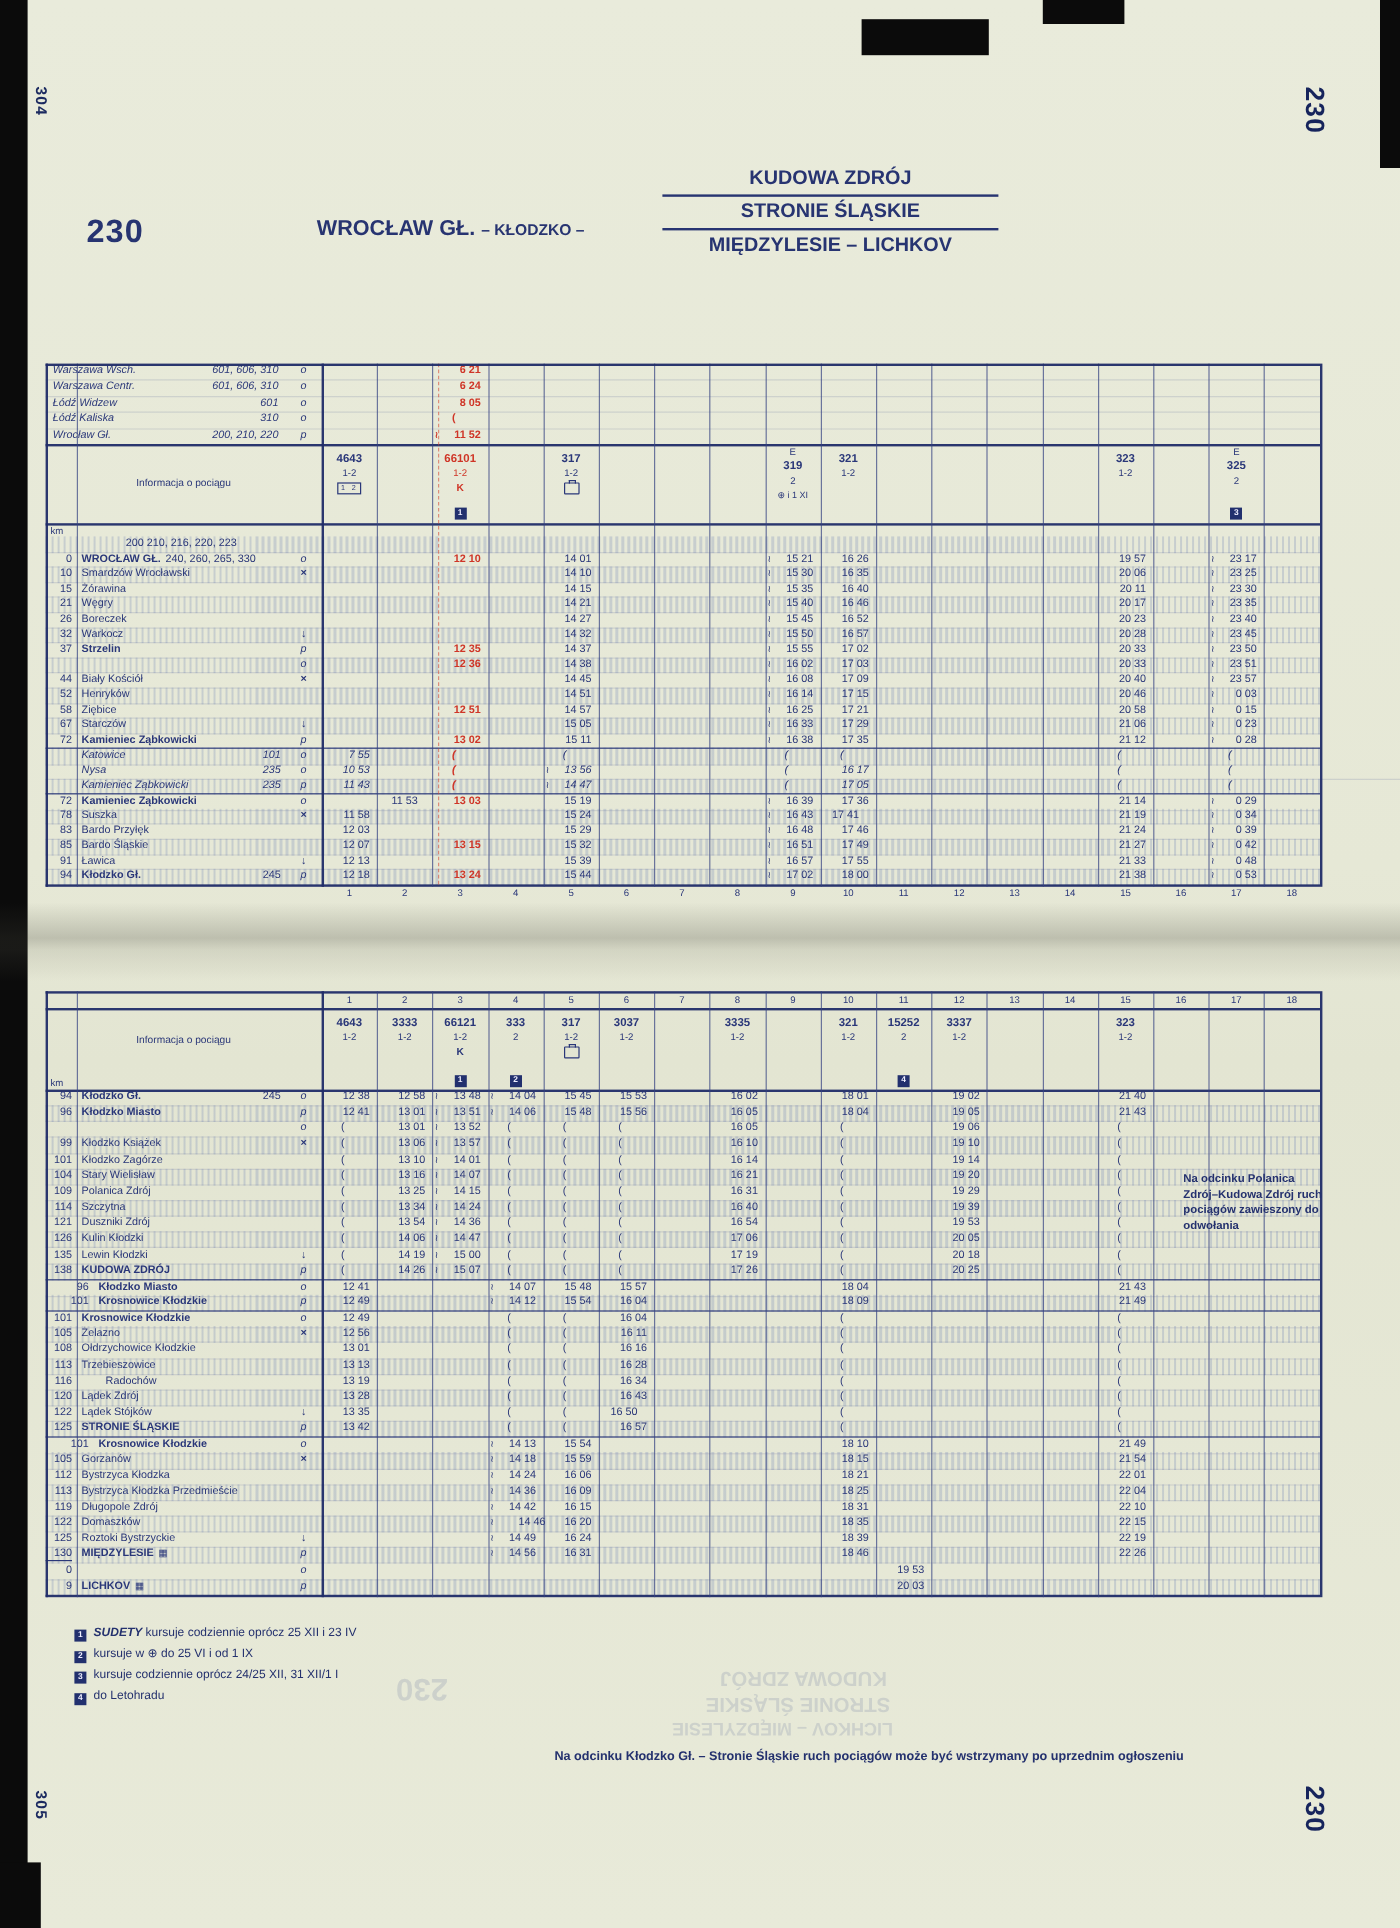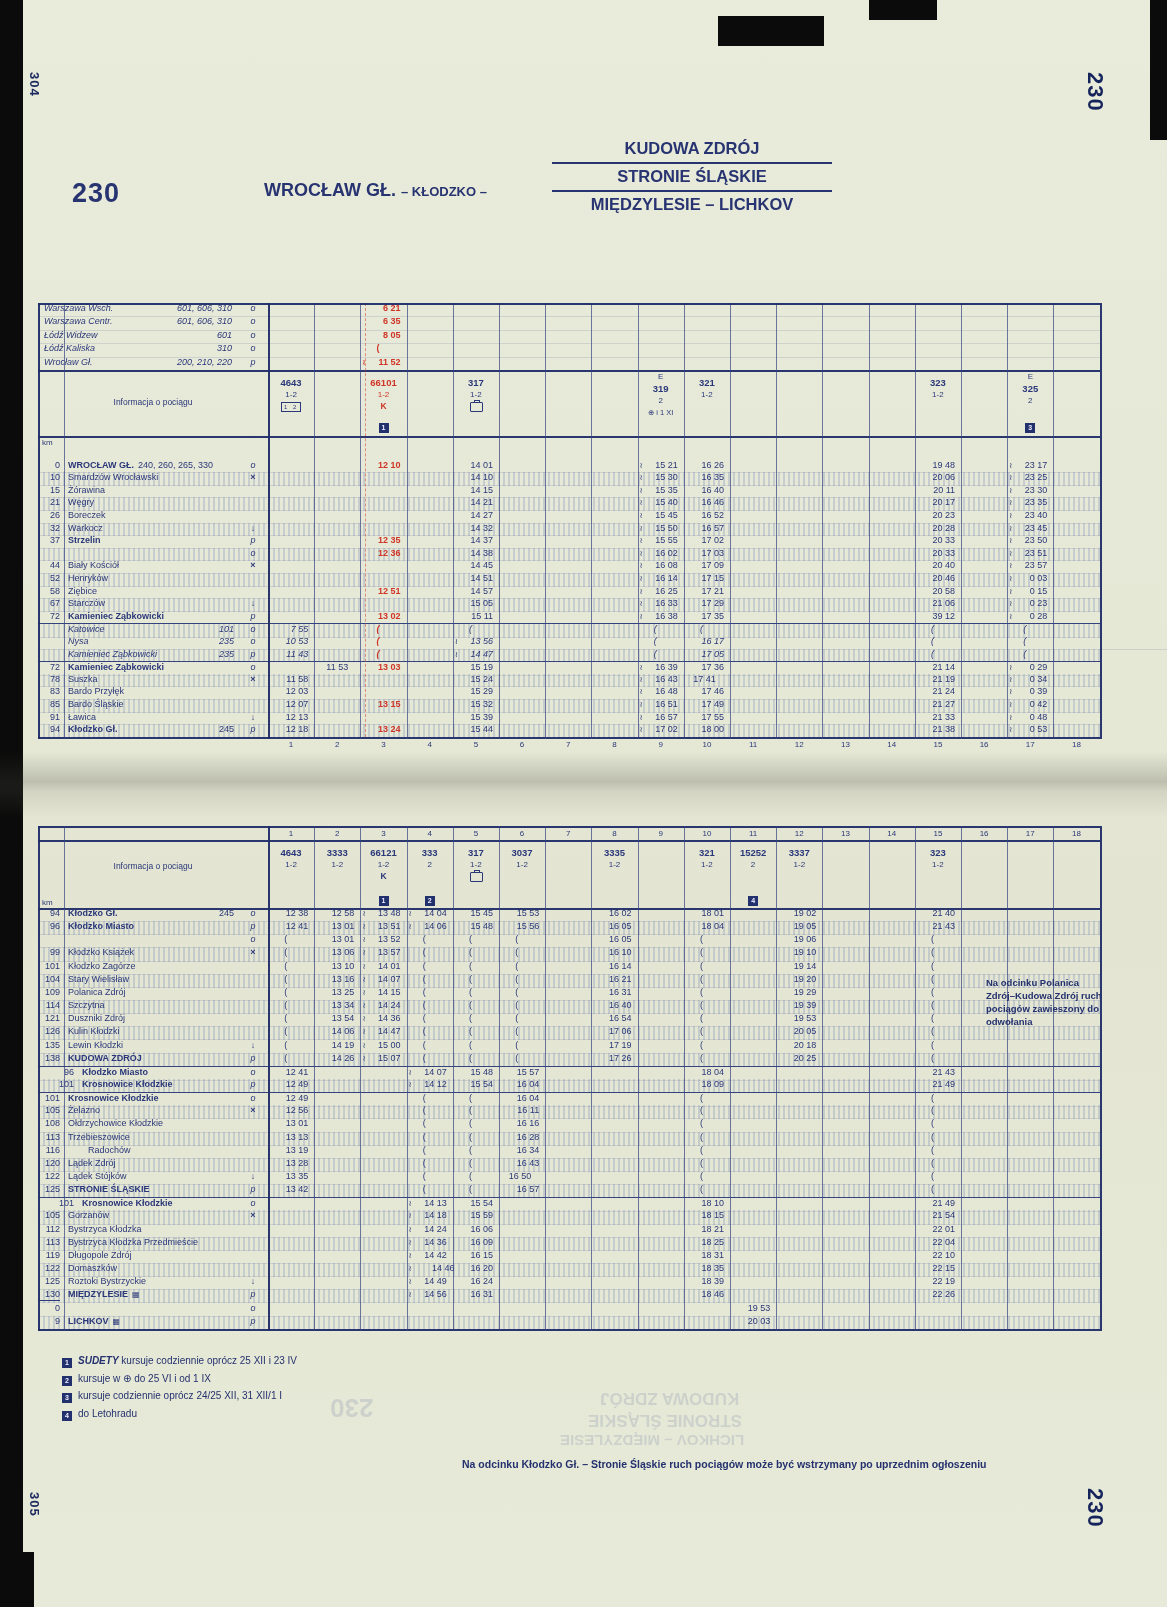--- a/index.html
+++ b/index.html
@@ -80,21 +80,21 @@
         </div>
         <div class="cell" style="left: 200px; top: 0px; width: 30px; text-align: center; font-style: italic;">o</div>
         <div class="cell red" style="left: 322.4px; top: 0px; width: 40.2px; text-align: right;">6 21</div>
       </div>
       <div class="cell hairline" style="left: 0px; top: 13.4px; width: 1061.6px; height: 13.4px;">
         <div class="cell i" style="left: 6px; top: 0px; width: 188px; display: flex;">
           <span>Warszawa Centr.</span>
           <span style="margin-left: auto;">601, 606, 310</span>
         </div>
         <div class="cell" style="left: 200px; top: 0px; width: 30px; text-align: center; font-style: italic;">o</div>
-        <div class="cell red" style="left: 322.4px; top: 0px; width: 40.2px; text-align: right;">6 35</div>
+        <div class="cell red" style="left: 322.4px; top: 0px; width: 40.2px; text-align: right;">6 24</div>
       </div>
       <div class="cell hairline" style="left: 0px; top: 26.8px; width: 1061.6px; height: 13.4px;">
         <div class="cell i" style="left: 6px; top: 0px; width: 188px; display: flex;">
           <span>Łódź Widzew</span>
           <span style="margin-left: auto;">601</span>
         </div>
         <div class="cell" style="left: 200px; top: 0px; width: 30px; text-align: center; font-style: italic;">o</div>
         <div class="cell red" style="left: 322.4px; top: 0px; width: 40.2px; text-align: right;">8 05</div>
       </div>
       <div class="cell hairline" style="left: 0px; top: 40.2px; width: 1061.6px; height: 13.4px;">
@@ -147,33 +147,36 @@
       <div class="cell" style="left: 960.3px; top: 67px; width: 64px; height: 66px;">
         <div class="cell" style="left: 0px; top: 1px; width: 64px; text-align: center; font-size: 8px; font-weight: 400;">E</div>
         <div class="cell" style="left: 0px; top: 13px; width: 64px; text-align: center; font-size: 9.5px; font-weight: 700;">325</div>
         <div class="cell" style="left: 0px; top: 25px; width: 64px; text-align: center; font-size: 8px; font-weight: 400;">2</div>
       </div>
       <div class="cell" style="left: 12px; top: 94px; width: 206px; text-align: center; font-size: 8.5px;">Informacja o pociągu</div>
       <div class="sq" style="left: 340.5px; top: 120px;">1</div>
       <div class="sq" style="left: 987.3px; top: 120px;">3</div>
       <div class="hline" style="top: 133px; width: 1061.6px; height: 1.6px;"></div>
       <div class="cell" style="left: 4px; top: 134px; font-size: 8px;">km</div>
+      <div class="cell hairline stripe" style="left: 0px; top: 144px; width: 1061.6px; height: 12.6px;">
+        <div class="cell" style="left: 26px; top: 0px; width: 174px; text-align: center;">200 210, 216, 220, 223</div>
+      </div>
       <div class="cell hairline" style="left: 0px; top: 156.6px; width: 1061.6px; height: 12.6px;">
         <div class="cell" style="left: 0px; top: 0px; width: 22px; text-align: right;">0</div>
         <div class="cell" style="left: 30px; top: 0px; width: 166px; display: flex; gap: 4px;">
           <span class="b">WROCŁAW GŁ.</span>
           <span>240, 260, 265, 330</span>
         </div>
         <div class="cell" style="left: 200px; top: 0px; width: 30px; text-align: center; font-style: italic;">o</div>
         <div class="cell red" style="left: 322.4px; top: 0px; width: 40.2px; text-align: right;">12 10</div>
         <div class="cell" style="left: 414.8px; top: 0px; width: 40.2px; text-align: right;">14 01</div>
         <div class="cell" style="left: 599.6px; top: 0px; width: 40.2px; text-align: right;">15 21</div>
         <div class="cell  wavchar" style="left: 601.6px; top: 0px;">≀</div>
         <div class="cell" style="left: 645.8px; top: 0px; width: 40.2px; text-align: right;">16 26</div>
-        <div class="cell" style="left: 876.8px; top: 0px; width: 40.2px; text-align: right;">19 48</div>
+        <div class="cell" style="left: 876.8px; top: 0px; width: 40.2px; text-align: right;">19 57</div>
         <div class="cell" style="left: 969.2px; top: 0px; width: 40.2px; text-align: right;">23 17</div>
         <div class="cell  wavchar" style="left: 971.2px; top: 0px;">≀</div>
       </div>
       <div class="cell hairline stripe" style="left: 0px; top: 169.2px; width: 1061.6px; height: 12.6px;">
         <div class="cell" style="left: 0px; top: 0px; width: 22px; text-align: right;">10</div>
         <div class="cell" style="left: 30px; top: 0px; width: 166px; display: flex; gap: 4px;">
           <span>Smardzów Wrocławski</span>
         </div>
         <div class="cell b" style="left: 200px; top: 0px; width: 30px; text-align: center;">×</div>
         <div class="cell" style="left: 414.8px; top: 0px; width: 40.2px; text-align: right;">14 10</div>
@@ -322,21 +325,21 @@
         <div class="cell" style="left: 0px; top: 0px; width: 22px; text-align: right;">72</div>
         <div class="cell" style="left: 30px; top: 0px; width: 166px; display: flex; gap: 4px;">
           <span class="b">Kamieniec Ząbkowicki</span>
         </div>
         <div class="cell" style="left: 200px; top: 0px; width: 30px; text-align: center; font-style: italic;">p</div>
         <div class="cell red" style="left: 322.4px; top: 0px; width: 40.2px; text-align: right;">13 02</div>
         <div class="cell" style="left: 414.8px; top: 0px; width: 40.2px; text-align: right;">15 11</div>
         <div class="cell" style="left: 599.6px; top: 0px; width: 40.2px; text-align: right;">16 38</div>
         <div class="cell  wavchar" style="left: 601.6px; top: 0px;">≀</div>
         <div class="cell" style="left: 645.8px; top: 0px; width: 40.2px; text-align: right;">17 35</div>
-        <div class="cell" style="left: 876.8px; top: 0px; width: 40.2px; text-align: right;">39 12</div>
+        <div class="cell" style="left: 876.8px; top: 0px; width: 40.2px; text-align: right;">21 12</div>
         <div class="cell" style="left: 969.2px; top: 0px; width: 40.2px; text-align: right;">0 28</div>
         <div class="cell  wavchar" style="left: 971.2px; top: 0px;">≀</div>
       </div>
       <div class="cell hairline stripe sec" style="left: 0px; top: 320.4px; width: 1061.6px; height: 12.6px;">
         <div class="cell" style="left: 30px; top: 0px; width: 166px; display: flex; gap: 4px;">
           <span class="i">Katowice</span>
           <span class="i" style="margin-left: auto;">101</span>
         </div>
         <div class="cell" style="left: 200px; top: 0px; width: 30px; text-align: center; font-style: italic;">o</div>
         <div class="cell  i" style="left: 230px; top: 0px; width: 40.2px; text-align: right;">7 55</div>

